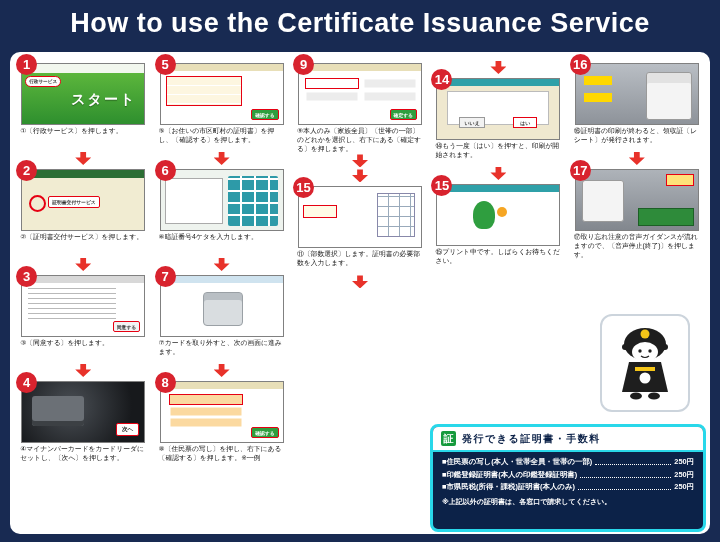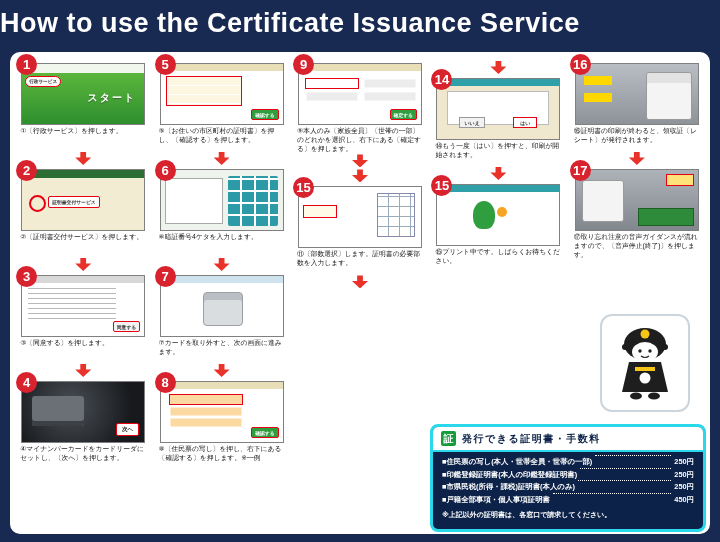--- a/index.html
+++ b/index.html
@@ -2,21 +2,21 @@
 <html><head>
 <meta charset="utf-8">
 <style>
   html,body{margin:0;padding:0}
   body{
     width:720px;height:542px;position:relative;overflow:hidden;
     background:#182a52;
     font-family:"Liberation Sans","DejaVu Sans",sans-serif;
   }
   .title{
-    position:absolute;top:8px;left:0;right:0;text-align:left;
+    position:absolute;top:8px;left:0;right:0;text-align:center;
     color:#ffffff;font-size:27px;font-weight:bold;letter-spacing:.5px;
   }
   .panel{
     position:absolute;left:10px;right:10px;top:52px;bottom:8px;
     background:#ffffff;border-radius:10px;padding:8px 6px 6px;
     box-sizing:border-box;
   }
   .cols{display:flex;gap:4px;height:100%;position:relative}
   .col{flex:1;min-width:0;display:flex;flex-direction:column;align-items:center}
   .step{position:relative;width:128px;margin:3px 0 0}
@@ -33,21 +33,21 @@
   .arrow{
     width:16px;height:13px;margin:1px auto 1px;background:#e8322a;
     clip-path:polygon(32% 0,68% 0,68% 42%,100% 42%,50% 100%,0 42%,32% 42%);
   }
   .tl{position:absolute;font-weight:bold;z-index:2;white-space:nowrap;box-sizing:border-box}
   .deco,.deco2{position:absolute;z-index:1}
 
   
   .k1{background:linear-gradient(180deg,#f2f7ee 0,#f2f7ee 9px,#5cb63c 9px,#2e8f2e 100%)}
   .k1 .tl0{left:3px;top:12px;font-size:4.6px;background:#fff;border:1.5px solid #e60012;border-radius:8px;padding:2px 3px;color:#333}
-  .k1 .tl1{right:8px;top:27px;font-size:10px;color:#fff;letter-spacing:2px;text-shadow:0 1px 1px rgba(0,0,0,.35)}
+  .k1 .tl1{right:8px;top:27px;font-size:14px;color:#fff;letter-spacing:2px;text-shadow:0 1px 1px rgba(0,0,0,.35)}
 
   
   .k2{background:#f1ecd2}
   .k2::before{content:"";position:absolute;left:0;top:0;right:0;height:8px;background:#2c6e34}
   .k2 .deco{left:7px;top:25px;width:13px;height:13px;border:2px solid #e60012;border-radius:50%}
   .k2 .tl0{left:26px;top:26px;font-size:4.8px;background:#fff;border:1.5px solid #e60012;border-radius:2px;padding:2px 3px;color:#333}
 
   
   .k3::before{content:"";position:absolute;left:0;top:0;right:0;height:7px;background:#d8d8d8}
   .k3::after{content:"";position:absolute;left:6px;top:12px;right:28px;height:34px;
@@ -143,21 +143,21 @@
   .fee{
     position:absolute;right:4px;bottom:2px;width:276px;height:108px;
     border:3px solid #29d8ea;border-radius:8px;background:#0c2248;
     overflow:hidden;z-index:6;box-sizing:border-box;
   }
   .fee-header{display:flex;align-items:center;gap:6px;background:#ffffff;padding:4px 8px;border-bottom:2px solid #29d8ea}
   .fee-badge{width:15px;height:15px;background:#169a3c;color:#fff;font-size:10px;font-weight:bold;
     display:flex;align-items:center;justify-content:center;border-radius:2px;flex:0 0 auto}
   .fee-title{font-size:10px;font-weight:bold;color:#0c2248;letter-spacing:1.5px}
   .fee-items{padding:5px 9px 2px;display:flex;flex-direction:column;gap:2.6px}
-  .fee-item{display:flex;align-items:flex-start;color:#fff;font-size:7.4px;font-weight:bold}
+  .fee-item{display:flex;align-items:flex-end;color:#fff;font-size:7.4px;font-weight:bold}
   .fee-dots{flex:1;border-bottom:1.6px dotted #fff;margin:0 3px;transform:translateY(-2px)}
   .fee-price{flex:0 0 auto}
   .fee-note{color:#fff;font-size:7px;font-weight:bold;padding:3px 9px 0}
 </style>
 </head>
 <body>
 
 <div class="title">How to use the Certificate Issuance Service</div>
 
 <div class="panel">
@@ -339,21 +339,16 @@
         <div class="fee-item">
           <span>■印鑑登録証明書(本人の印鑑登録証明書)</span>
           <span class="fee-dots"></span>
           <span class="fee-price">250円</span>
         </div>
         <div class="fee-item">
           <span>■市県民税(所得・課税)証明書(本人のみ)</span>
           <span class="fee-dots"></span>
           <span class="fee-price">250円</span>
         </div>
-        <div class="fee-item">
-          <span>■戸籍全部事項・個人事項証明書</span>
-          <span class="fee-dots"></span>
-          <span class="fee-price">450円</span>
-        </div>
       </div>
     <div class="fee-note">※上記以外の証明書は、各窓口で請求してください。</div>
   </div>
 </div>
 
 </body></html>

